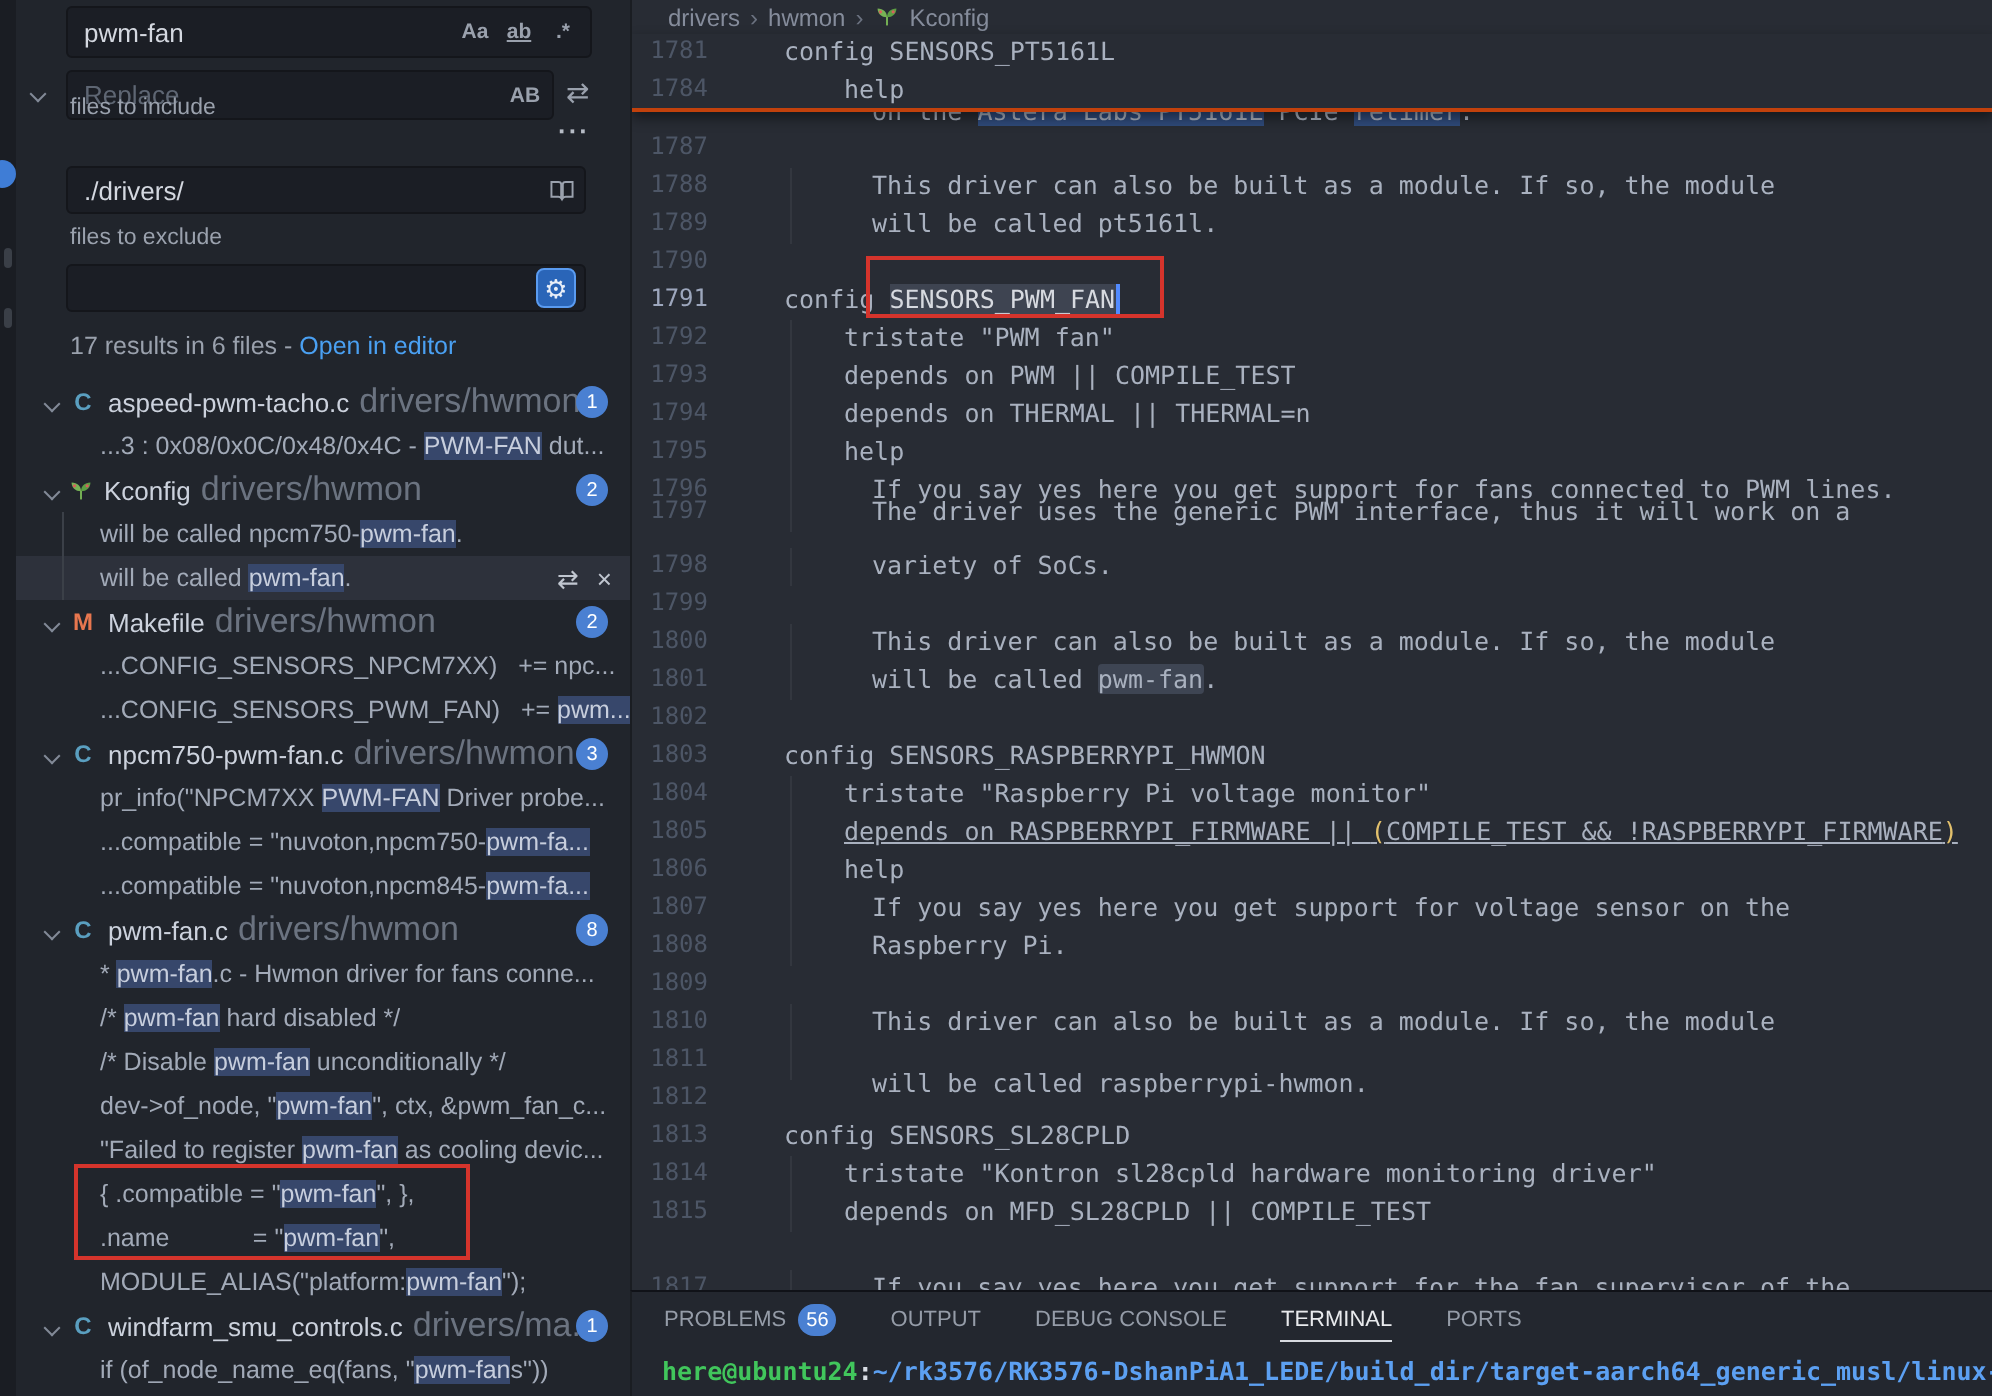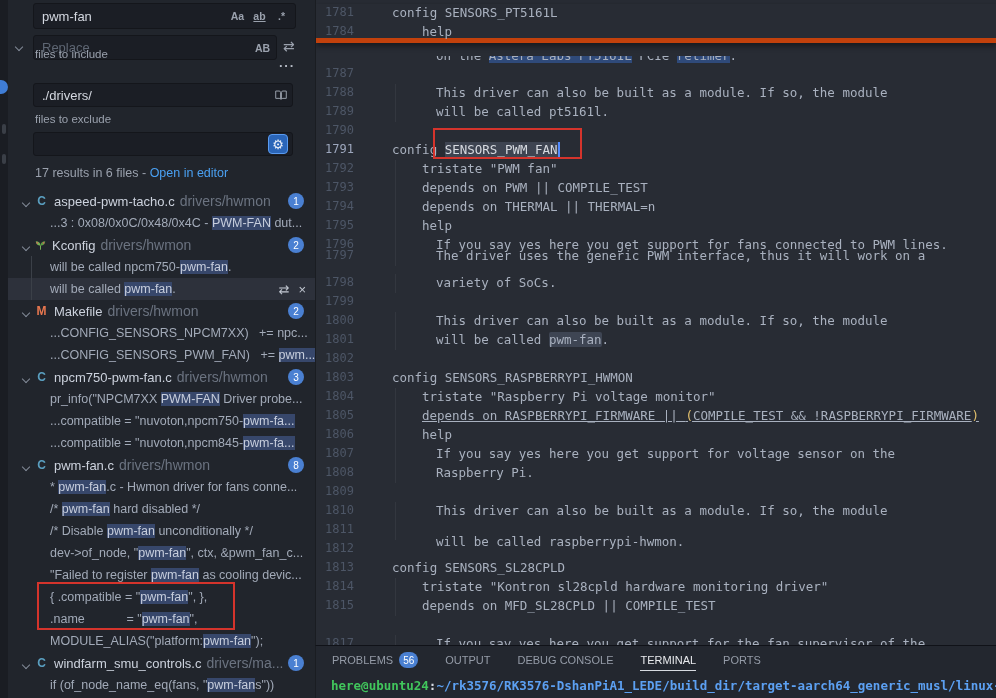--- a/index.html
+++ b/index.html
@@ -37,21 +37,21 @@
   #results-summary { position:absolute; left:27px; top:166px; font-size:12.5px; color:#9aa1ad; }
   #results-summary a { color:#4aa0f2; text-decoration:none; }
 
   
   #results { position:absolute; left:0; top:190px; width:307px; }
   .row { position:relative; height:22px; display:flex; align-items:center; overflow:hidden; white-space:pre; }
   .row.group { padding-left:15px; gap:5px; }
   .row.match { padding-left:42px; }
   .row.selected { background:#2d313b; }
   .fname { color:#ccd2dd; font-size:13px; }
-  .fpath { color:#6b7380; font-size:14px; }
+  .fpath { color:#6b7380; font-size:17px; }
   .badge { position:absolute; right:11px; top:3px; min-width:16px; height:16px; border-radius:9px;
     background:#4a80d2; color:#fff; font-size:10px; display:flex; align-items:center; justify-content:center;
     padding:0 4px; }
   .mtext { font-size:12.5px; color:#a2aab8; overflow:hidden; }
   .m-hl { background:#37476b; color:#c7cedd; }
   .ficon { width:15px; text-align:center; font-weight:bold; font-size:12px; }
   .ficon.c { color:#5a9fc0; }
   .ficon.mk { color:#e8774f; }
   .row-actions { margin-left:auto; display:flex; align-items:center; gap:9px; padding-right:9px; }
   .row-actions .ric { color:#c0c6d0; font-size:13px; }
@@ -69,22 +69,22 @@
     font-size:12.5px; color:#a9b1bf; }
   .gutter { position:absolute; left:0; top:1px; width:38px; text-align:right; color:#4d5666; font-size:12px; }
   .gutter.active { color:#9da7bd; }
   .ltext { position:absolute; top:1px; white-space:pre; }
   .cline.guide::before { content:""; position:absolute; left:79px; top:0; height:19px; width:1px; background:#33373f; }
   .sel { background:#3e4451; color:#d7dae0; }
   .whl { background:#3e4553; border-radius:2px; }
   .brk { color:#e2c06c; }
   .hl2 { background:#2f4a7a; }
   .cursor { display:inline-block; width:2px; height:15px; background:#528bff; vertical-align:text-bottom; }
-  #sticky { position:absolute; left:0; top:4px; width:681px; height:39px; background:#282c34;
-    box-shadow:0 3px 6px rgba(0,0,0,.45); border-bottom:5px solid #c2410c; z-index:3; }
+  #sticky { position:absolute; left:0; top:17px; width:681px; height:39px; background:#282c34;
+    box-shadow:0 3px 6px rgba(0,0,0,.45); border-bottom:2px solid #c2410c; z-index:3; }
   #sliver { position:absolute; left:0; top:56px; width:681px; height:10px; overflow:hidden; }
   #sliver .cline { top:-9px; }
   #editor-red-box { position:absolute; left:117px; top:128px; width:149px; height:31px;
     border:2.5px solid #d5342c; z-index:6; pointer-events:none; }
 
   
   #panel { position:absolute; left:315px; top:645px; width:681px; height:53px; background:#23272f;
     border-top:1px solid #101218; border-left:1px solid #1a1d22; z-index:4; }
   #panel-tabs { display:flex; align-items:center; height:28px; padding-left:16px; gap:27px; }
   .ptab { position:relative; font-size:11px; color:#959ca8; display:flex; align-items:center; gap:6px;

